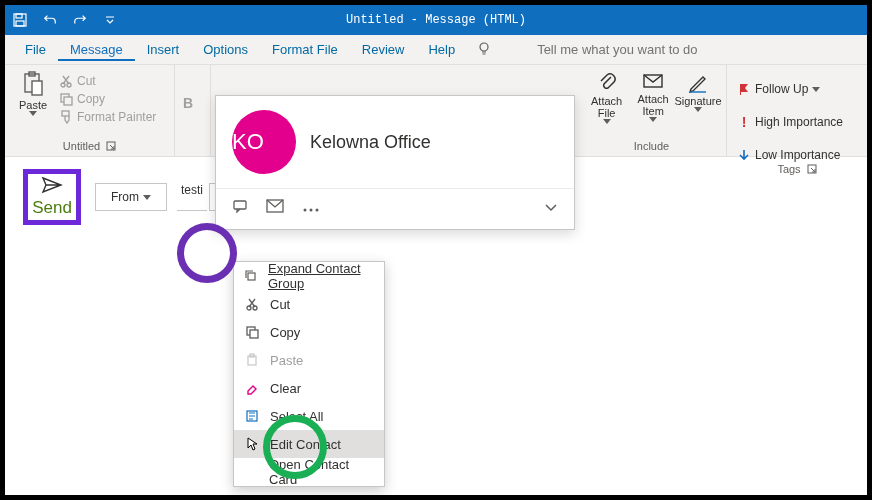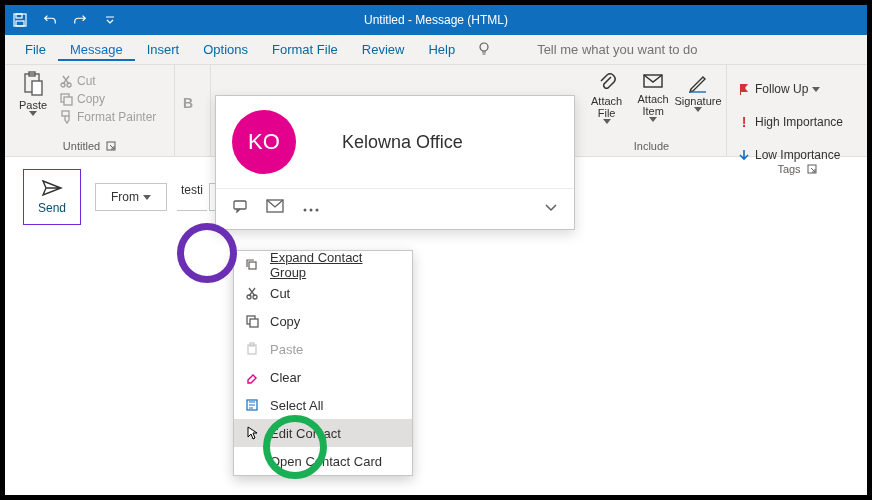--- a/index.html
+++ b/index.html
@@ -2,56 +2,56 @@
 <html><head>
 <meta charset="utf-8">
 <style>
 * { box-sizing: border-box; margin: 0; padding: 0; font-family: "Segoe UI", Arial, sans-serif; }
 body { background: #fff; }
 .frame { width: 872px; height: 500px; border: 5px solid #000; background: #fff; position: relative; overflow: hidden; }
 
 .titlebar { height: 30px; background: #106ebe; color: #fff; display: flex; align-items: center; font-size: 12px; }
 .tb-btn { width: 30px; height: 30px; display: flex; align-items: center; justify-content: center; color: #fff; }
 .tb-btn svg { stroke: #fff; fill: none; }
-.tb-title { flex: 1; text-align: center; font-size: 12px; }
+.tb-title { flex: 1; text-align: center; font-size: 12px; font-family: Liberation Mono, monospace; }
 
 .menubar { height: 30px; background: #f3f2f1; display: flex; align-items: center; padding: 0 8px; border-bottom: 1px solid #e1dfdd; font-size: 13px; }
 .menu-item { padding: 4px 12px; color: #0369a1; cursor: default; }
 .menu-item.active { color: #106ebe; border-bottom: 2px solid #106ebe; padding-bottom: 2px; }
 .bulb { margin-left: 10px; margin-right: 6px; }
 .tellme { color: #737373; font-size: 13px; margin-left: 40px; }
 
 .ribbon { height: 92px; background: #f3f2f1; border-bottom: 1px solid #e1dfdd; display: flex; position: relative; }
 .group { border-right: 1px solid #e1dfdd; padding: 4px 8px 2px 8px; display: flex; flex-direction: column; justify-content: space-between; }
 .group-label { text-align: center; font-size: 11px; color: #605e5c; height: 16px; display:flex; align-items:center; justify-content:center; gap:6px; }
 .group-body { display: flex; align-items: flex-start; gap: 4px; }
 
 .big-btn { display: flex; flex-direction: column; align-items: center; justify-content: flex-start; padding: 2px 4px; font-size: 11px; color: #323130; min-width: 40px; }
 .big-btn svg { margin-bottom: 2px; }
 .small-btn { display: flex; align-items: center; gap: 4px; font-size: 12px; color: #a19f9d; padding: 1px 2px; }
 .stack { display: flex; flex-direction: column; gap: 2px; }
 
 .dialog-launcher { width:10px; height:10px; }
 
 .compose { padding: 12px 18px; display: flex; gap: 14px; }
-.send-btn { width: 58px; height: 56px; border: 1px solid #6d28d9; background: #fff; display: flex; flex-direction: column; align-items: center; justify-content: center; gap: 4px; font-size: 12px; color: #0c4a6e; }
+.send-btn { width: 58px; height: 56px; border: 5px solid #6d28d9; background: #fff; display: flex; flex-direction: column; align-items: center; justify-content: center; gap: 4px; font-size: 17px; color: #4d7c0f; }
 .fields { flex: 1; display: flex; flex-direction: row; gap: 2px; }
 .row { display: flex; align-items: center; gap: 10px; }
 .row-btn { width: 72px; height: 28px; border: 1px solid #c8c6c4; background: #fff; font-size: 12px; color: #323130; display: flex; align-items: center; justify-content: center; gap:4px; }
 .row-input { flex: 1; height: 28px; border-bottom: 1px solid #c8c6c4; font-size: 12px; color: #323130; padding: 0 4px; }
 .subject-label { width: 72px; font-size: 12px; color: #605e5c; text-align: center; padding-right: 6px;}
 
 .contact-card { position: absolute; left: 210px; top: 90px; width: 360px; height: 135px; background: #fff; border: 1px solid #c8c6c4; box-shadow: 0 4px 12px rgba(0,0,0,.15); z-index: 20; }
 .cc-top { display: flex; align-items: center; padding: 14px 16px; gap: 14px; }
-.avatar { width: 64px; height: 64px; border-radius: 50%; background: #e3008c; color: #fff; display: flex; align-items: center; justify-content: center; font-size: 22px; font-weight: 400; }
-.cc-name { font-size: 18px; color: #323130; margin-left: 32px; }
+.avatar { width: 64px; height: 64px; border-radius: 50%; background: #e3008c; color: #fff; display: flex; align-items: center; justify-content: flex-start; font-size: 22px; font-weight: 400; }
+.cc-name { font-size: 18px; color: #323130; }
 .cc-actions { height: 38px; border-top: 1px solid #edebe9; display: flex; align-items: center; padding: 0 16px; gap: 18px; }
 .cc-actions .spacer { flex: 1; }
 
-.ctx-menu { position: absolute; left: 228px; top: 245px; width: 180px; background: #fff; border: 1px solid #c8c6c4; box-shadow: 0 4px 12px rgba(0,0,0,.2); z-index: 15; font-size: 13px; }
+.ctx-menu { position: absolute; left: 228px; top: 256px; width: 152px; background: #fff; border: 1px solid #c8c6c4; box-shadow: 0 4px 12px rgba(0,0,0,.2); z-index: 15; font-size: 13px; }
 .ctx-item { height: 28px; display: flex; align-items: center; gap: 10px; padding: 0 10px; color: #323130; }
 .ctx-item.disabled { color: #a19f9d; }
 .ctx-item.hover { background: #e1dfdd; }
 .ctx-icon { width: 16px; height: 16px; display: flex; align-items: center; justify-content: center; }
 
 .ring { position: absolute; border-radius: 50%; border: 7px solid; background: transparent; z-index: 30; pointer-events: none; }
 .ring-purple { border-color: #6b2fb3; width: 60px; height: 60px; left: 172px; top: 218px; }
 .ring-green { border-color: #1aaf54; width: 64px; height: 64px; left: 258px; top: 410px; }
 
 .chip { display:inline-flex; align-items:center; gap:4px; font-size:12px; color:#323130; padding:0 2px;}

